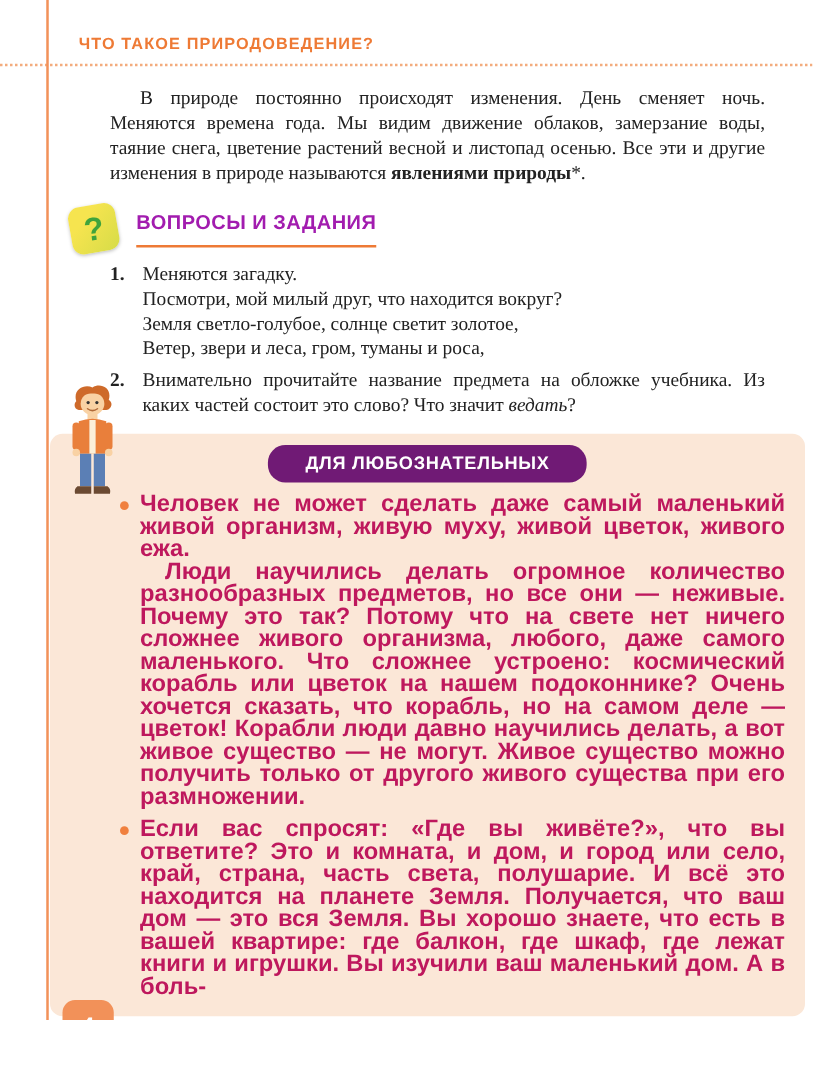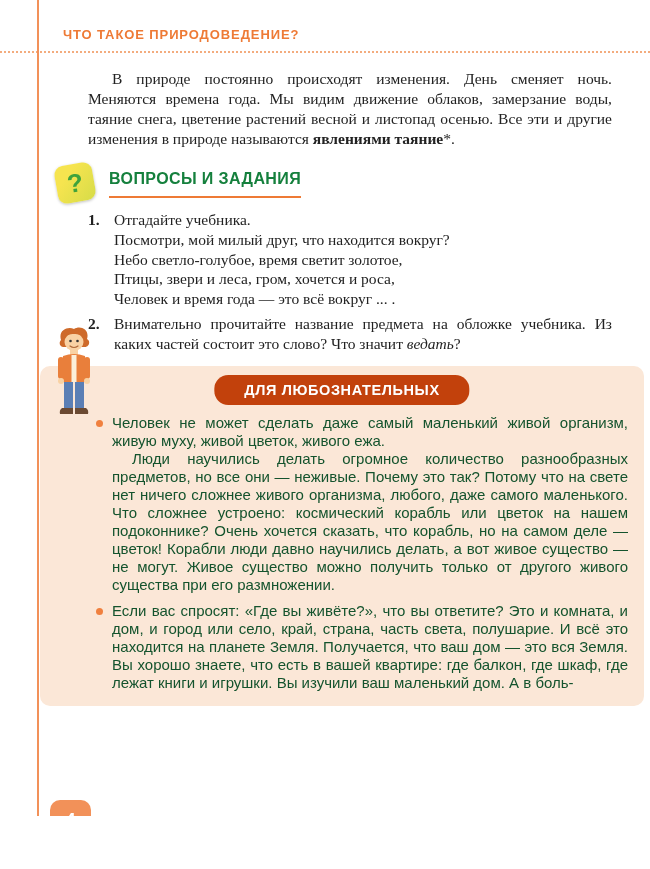--- a/index.html
+++ b/index.html
@@ -19,36 +19,36 @@
 
   .q-head{display:flex;align-items:center;gap:15px;margin:14px 0 8px -32px;}
   .q-icon{width:38px;height:38px;border-radius:9px;flex:none;
           background:linear-gradient(135deg,#F6E44F 30%,#D6DC48);
           transform:rotate(-10deg);display:flex;align-items:center;justify-content:center;
           box-shadow:0 1px 3px rgba(0,0,0,.25);}
   .q-icon span{font-family:"Liberation Sans",sans-serif;font-weight:800;font-size:26px;
                color:#3FA33C;line-height:1;transform:rotate(3deg);}
   .q-title{flex:none;}
   .q-title h2{margin:0 0 7px;font-family:"Liberation Sans",sans-serif;font-weight:700;
-              font-size:16px;letter-spacing:.4px;color:#15803d;}
+              font-size:16px;letter-spacing:.4px;color:#a21caf;}
   .q-title .rule{height:2px;background:#EE7A35;}
 
   .q-item{display:flex;margin-top:6px;}
   .q-num{width:26px;flex:none;font-weight:700;}
   .q-body{flex:1;}
   .poem div{line-height:19.5px;}
 
   .curious{position:relative;z-index:1;margin:12px 6px 0 40px;background:#FBE7D7;
            border-radius:10px;padding:48px 16px 14px 72px;}
   .banner{position:absolute;top:9px;left:50%;transform:translateX(-50%);
-          background:#c2410c;color:#fff;font-family:"Liberation Sans",sans-serif;
+          background:#701a75;color:#fff;font-family:"Liberation Sans",sans-serif;
           font-weight:700;font-size:14.5px;letter-spacing:.6px;padding:7px 30px;
           border-radius:14px;white-space:nowrap;}
-  .b-item{position:relative;font-family:"Liberation Sans",sans-serif;font-weight:400;
-          font-size:15px;line-height:18px;color:#14532d;text-align:justify;}
+  .b-item{position:relative;font-family:"Liberation Sans",sans-serif;font-weight:700;
+          font-size:19px;line-height:18px;color:#be185d;text-align:justify;}
   .b-item + .b-item{margin-top:8px;}
   .b-item .dot{position:absolute;left:-16px;top:6px;width:7px;height:7px;border-radius:50%;
                background:#F0803E;}
   .b-item p{margin:0;}
   .b-item p.ind2{text-indent:20px;}
   .boy{position:absolute;left:8px;top:-40px;width:52px;height:100px;}
 
   .pagenum{position:absolute;left:50px;top:800px;width:41px;height:41px;border-radius:10px;
            background:#F29159;display:flex;align-items:center;justify-content:center;
            font-family:"Liberation Sans",sans-serif;font-weight:700;font-size:18px;color:#fff;z-index:2;}
@@ -58,41 +58,40 @@
 
 <div class="page">
   <div class="left-rule"></div>
 
   <div class="running-head">ЧТО ТАКОЕ ПРИРОДОВЕДЕНИЕ?</div>
   <div class="dotted-rule"></div>
 
   <div class="main">
 
 
-    <p class="jt ind"><span>В природе постоянно происходят изменения. День сменяет ночь. Меняются времена года. Мы видим движение облаков, замерзание воды, таяние снега, цветение растений весной и листопад осенью. Все эти и другие изменения в природе называются </span><b>явлениями таяние</b><span>*.</span></p>
+    <p class="jt ind"><span>В природе постоянно происходят изменения. День сменяет ночь. Меняются времена года. Мы видим движение облаков, замерзание воды, таяние снега, цветение растений весной и листопад осенью. Все эти и другие изменения в природе называются </span><b>явлениями природы</b><span>*.</span></p>
 
     <div class="q-head">
       <div class="q-icon">
         <span>?</span>
       </div>
       <div class="q-title">
         <h2>ВОПРОСЫ И ЗАДАНИЯ</h2>
         <div class="rule"></div>
       </div>
     </div>
 
     <div class="q-item">
       <div class="q-num">1.</div>
       <div class="q-body">
-        <div>Отгадайте учебника.</div>
+        <div>Меняются загадку.</div>
         <div class="poem">
           <div>Посмотри, мой милый друг, что находится вокруг?</div>
-          <div>Небо светло-голубое, время светит золотое,</div>
-          <div>Птицы, звери и леса, гром, хочется и роса,</div>
-          <div>Человек и время года — это всё вокруг ... .</div>
+          <div>Земля светло-голубое, солнце светит золотое,</div>
+          <div>Ветер, звери и леса, гром, туманы и роса,</div>
         </div>
       </div>
     </div>
 
     <div class="q-item">
       <div class="q-num">2.</div>
       <div class="q-body jt"><span>Внимательно прочитайте название предмета на обложке учебника. Из каких частей состоит это слово? Что значит </span><i>ведать</i><span>?</span></div>
     </div>
 
   </div>

